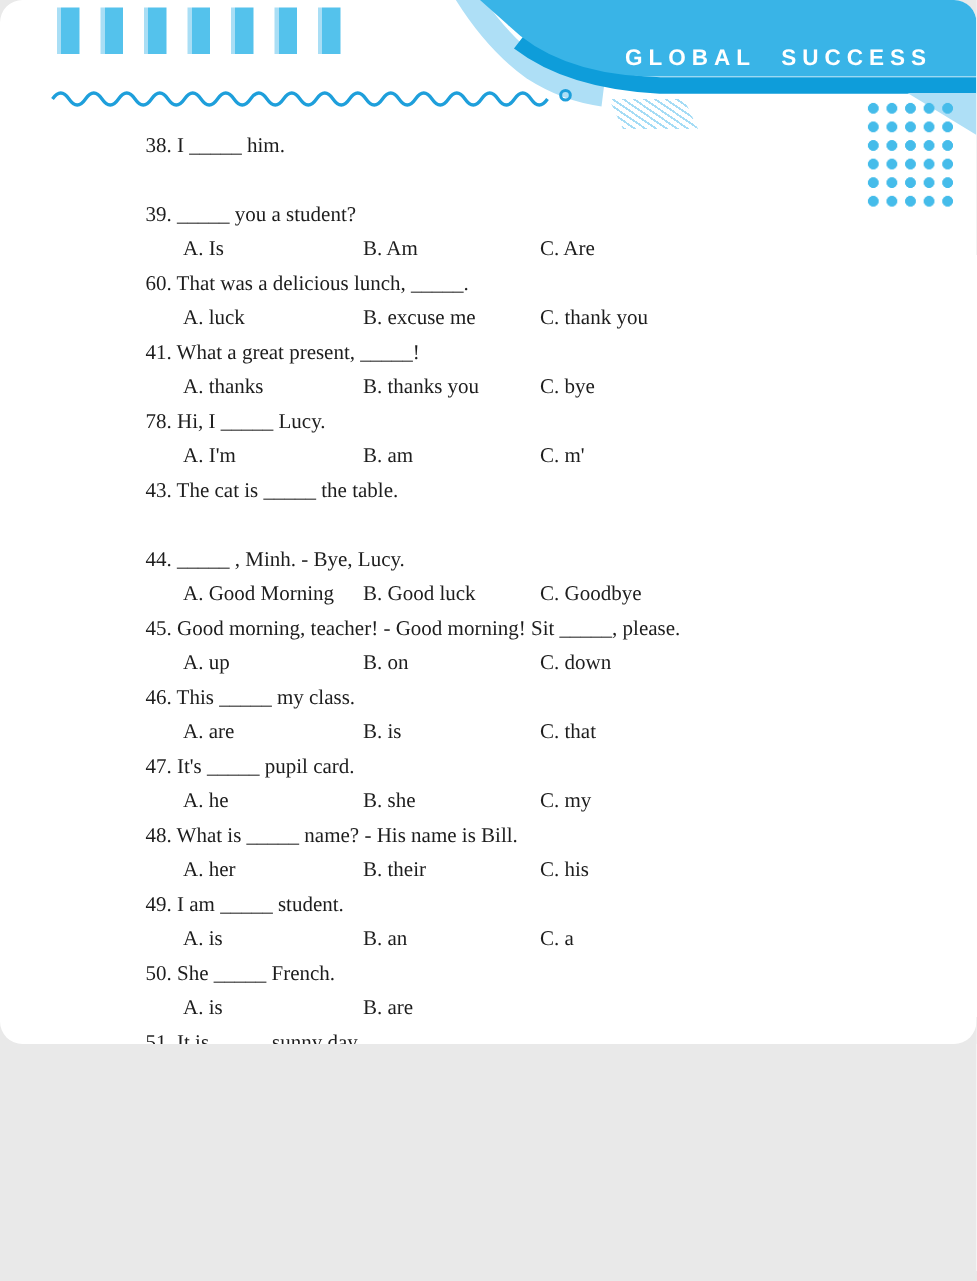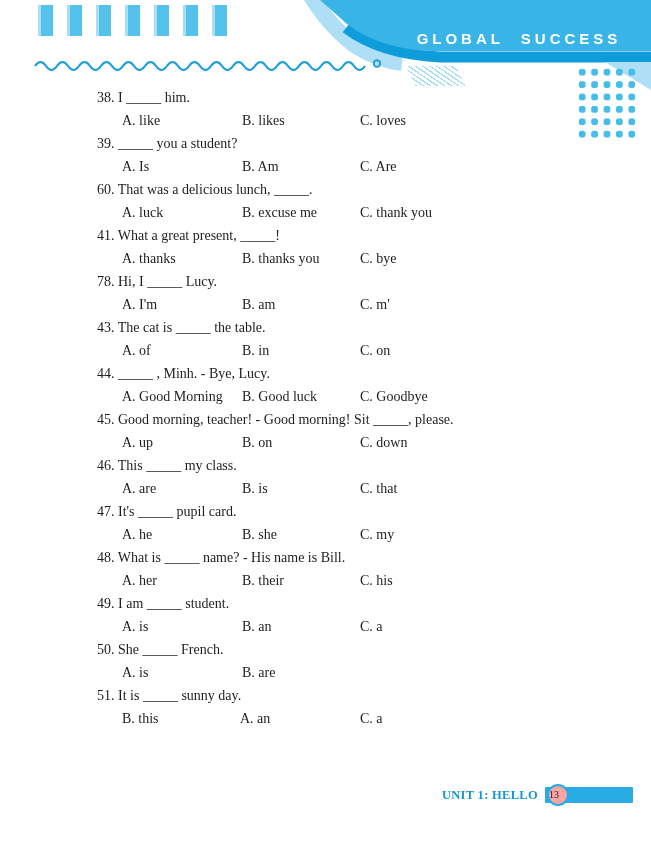--- a/index.html
+++ b/index.html
@@ -1,19 +1,19 @@
 <!DOCTYPE html>
 <html><head>
 <meta charset="utf-8">
 <style>
   html,body{margin:0;padding:0;background:#e9e9e9;}
   .page{
-    position:relative;width:651px;height:854px;margin:0 auto;
+    position:relative;width:651px;height:696px;margin:0 auto;
     background:#ffffff;overflow:hidden;
-    font-family:"Liberation Serif",serif;color:#1d1d1d;
+    font-family:"Liberation Serif",serif;color:#1d1d1d;border-radius:15px;
   }
   
   .stripes{position:absolute;left:38px;top:5px;display:flex;gap:14px;}
   .stripe{width:15px;height:31px;background:linear-gradient(90deg,#a9def5 0 3px,#54c2ec 3px);}
   
   .banner-svg{position:absolute;top:0;right:0;}
   .brand{
     position:absolute;left:401px;top:30px;width:236px;text-align:center;
     font-family:"Liberation Sans",sans-serif;font-weight:bold;font-size:15px;
     color:#ffffff;letter-spacing:4px;word-spacing:9px;white-space:nowrap;
@@ -79,25 +79,20 @@
     <path id="wavePath" fill="none" stroke="#1e9fdb" stroke-width="2.2" d="M35 12 q5.5 -8 11 0 t11 0 t11 0 t11 0 t11 0 t11 0 t11 0 t11 0 t11 0 t11 0 t11 0 t11 0 t11 0 t11 0 t11 0 t11 0 t11 0 t11 0 t11 0 t11 0 t11 0 t11 0 t11 0 t11 0 t11 0 t11 0 t11 0 t11 0 t11 0 t11 0"></path>
     <circle cx="377" cy="9.5" r="3.2" fill="none" stroke="#1e9fdb" stroke-width="2"></circle>
   </svg>
 
   <div class="hatch"></div>
   <div class="dots"></div>
 
   <div class="content" id="questions">
       <div class="q">
         <div class="qline">38. I _____ him.</div>
-        <div class="opts">
-          <span class="opt optA">A. like</span>
-          <span class="opt optB">B. likes</span>
-          <span class="opt optC">C. loves</span>
-        </div>
       </div>
       <div class="q">
         <div class="qline">39. _____ you a student?</div>
         <div class="opts">
           <span class="opt optA">A. Is</span>
           <span class="opt optB">B. Am</span>
           <span class="opt optC">C. Are</span>
         </div>
       </div>
       <div class="q">
@@ -119,25 +114,20 @@
       <div class="q">
         <div class="qline">78. Hi, I _____ Lucy.</div>
         <div class="opts">
           <span class="opt optA">A. I'm</span>
           <span class="opt optB">B. am</span>
           <span class="opt optC">C. m'</span>
         </div>
       </div>
       <div class="q">
         <div class="qline">43. The cat is _____ the table.</div>
-        <div class="opts">
-          <span class="opt optA">A. of</span>
-          <span class="opt optB">B. in</span>
-          <span class="opt optC">C. on</span>
-        </div>
       </div>
       <div class="q">
         <div class="qline">44. _____ , Minh. - Bye, Lucy.</div>
         <div class="opts">
           <span class="opt optA">A. Good Morning</span>
           <span class="opt optB">B. Good luck</span>
           <span class="opt optC">C. Goodbye</span>
         </div>
       </div>
       <div class="q">

